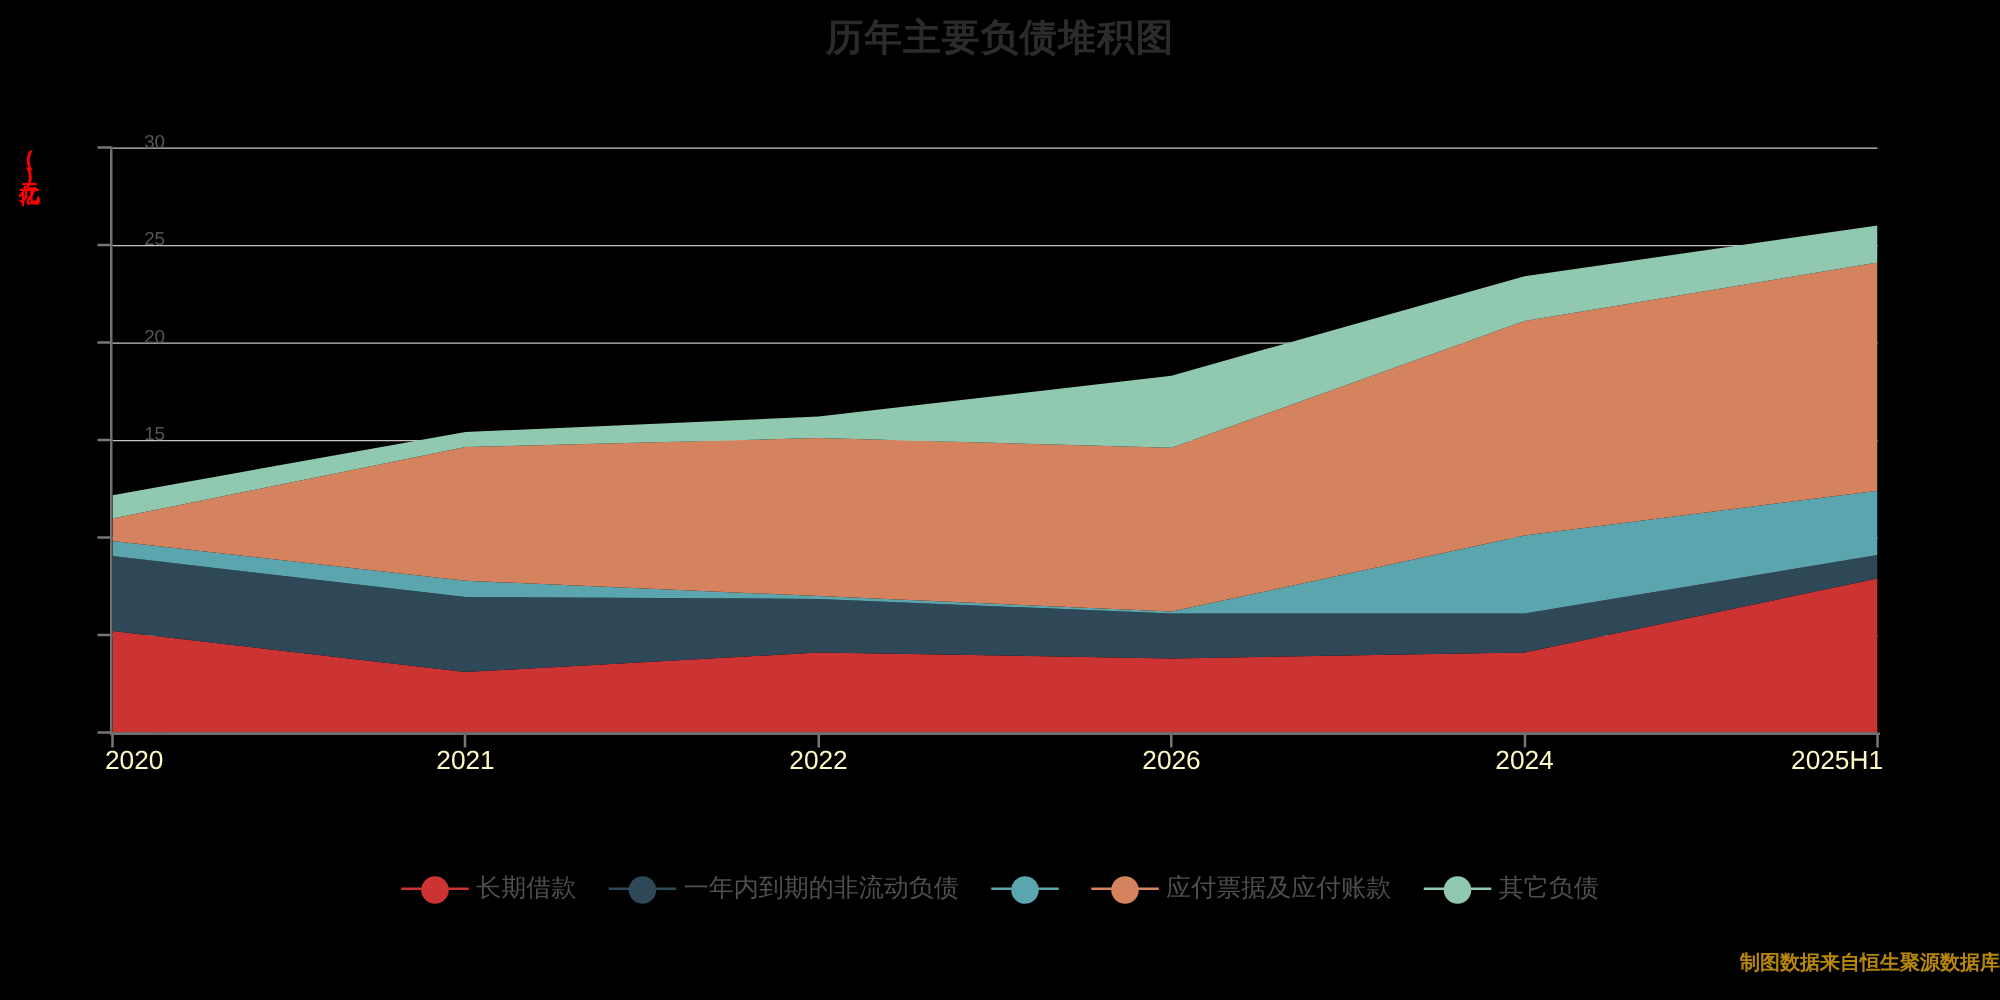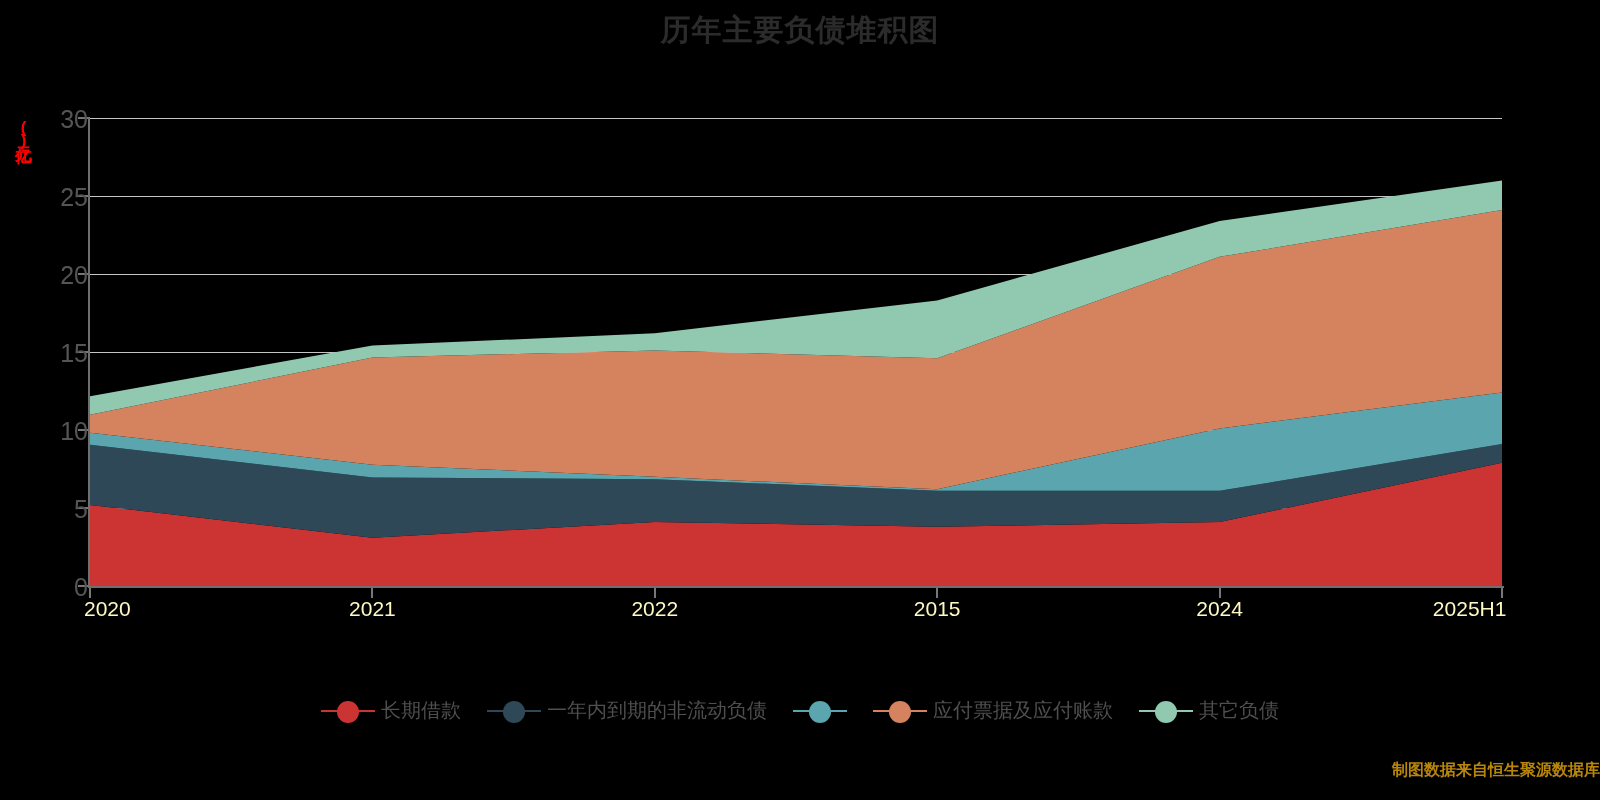--- a/index.html
+++ b/index.html
@@ -47,25 +47,25 @@
     color: #ff0000;
     font-size: 17px;
     font-weight: bold;
     writing-mode: vertical-rl;
     text-orientation: upright;
     letter-spacing: -2px;
     line-height: 22px;
   }
   .y-tick-label {
     position: absolute;
-    right: 1512px;
+    right: 1468px;
     width: 60px;
     text-align: right;
     color: #555555;
-    font-size: 25px;
+    font-size: 15px;
     transform: translateY(-13px);
   }
   .y-tick-mark {
     position: absolute;
     left: 78px;
     width: 12px;
     height: 2px;
     background: #777777;
   }
   .gridline {
@@ -208,21 +208,21 @@
   <div class="axis-horizontal"></div>
 
   <div id="x-ticks-layer">
       <div class="x-tick-mark" style="left: 89px;"></div>
       <div class="x-tick-label" style="left: 90px; transform: translateX(-6px);">2020</div>
       <div class="x-tick-mark" style="left: 371.4px;"></div>
       <div class="x-tick-label" style="left: 372.4px;">2021</div>
       <div class="x-tick-mark" style="left: 653.8px;"></div>
       <div class="x-tick-label" style="left: 654.8px;">2022</div>
       <div class="x-tick-mark" style="left: 936.2px;"></div>
-      <div class="x-tick-label" style="left: 937.2px;">2015</div>
+      <div class="x-tick-label" style="left: 937.2px;">2026</div>
       <div class="x-tick-mark" style="left: 1218.6px;"></div>
       <div class="x-tick-label" style="left: 1219.6px;">2024</div>
       <div class="x-tick-mark" style="left: 1501px;"></div>
       <div class="x-tick-label" style="left: 1502px; transform: translateX(-94%);">2025H1</div>
     </div>
 
   <div class="legend" id="legend">
       <div class="legend-item">
         <span class="legend-marker">
           <span class="lm-line" style="background: rgb(204, 51, 51);"></span>

